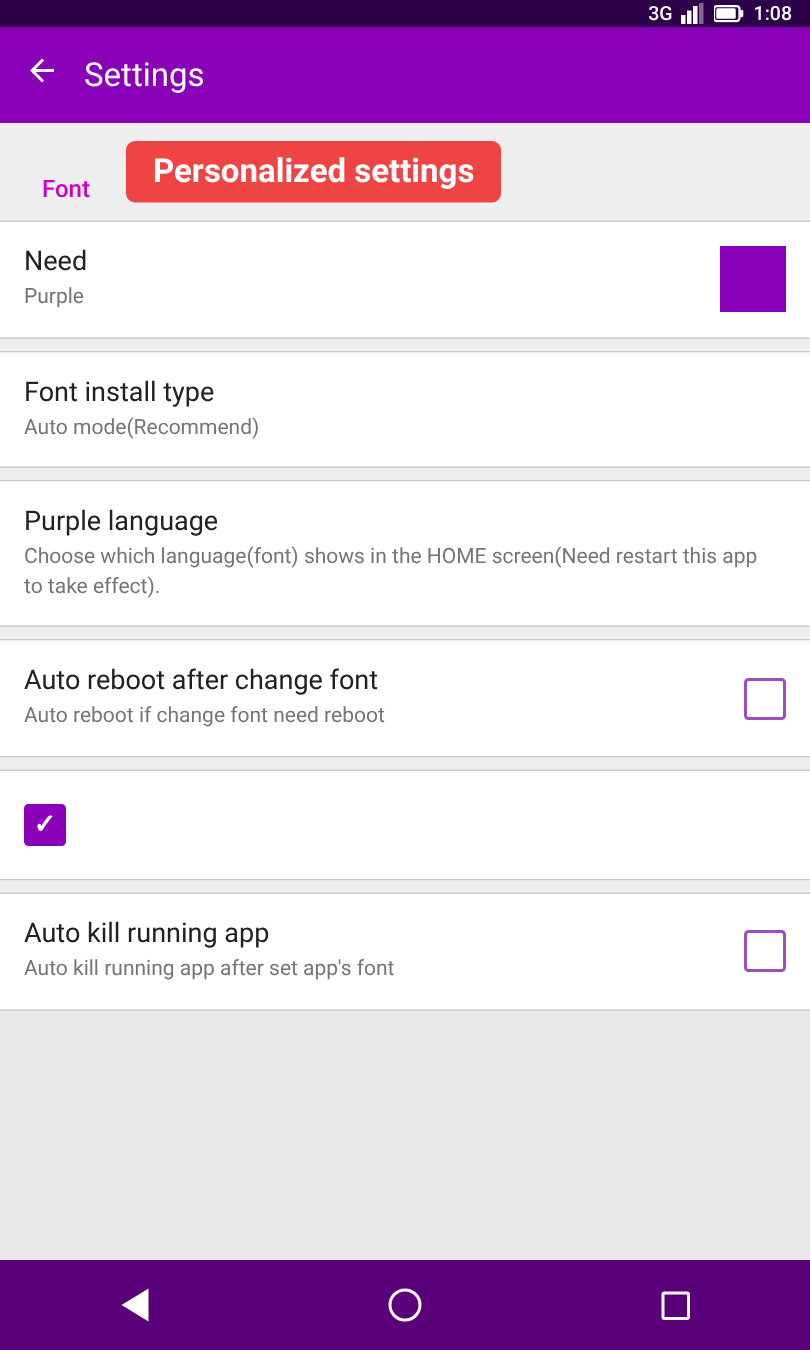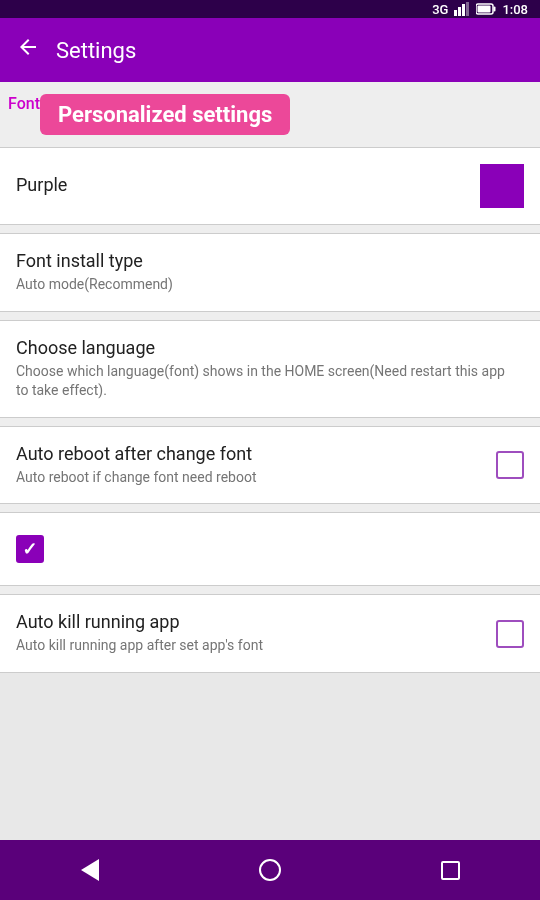--- a/index.html
+++ b/index.html
@@ -61,36 +61,37 @@
 
     
     .content {
       background: #eeeeee;
       width: 100%;
     }
 
     
     .section-header {
       display: flex;
-      align-items: flex-start;
-      padding: 12px 8px;
-      gap: 0;
+      align-items: flex-end;
+      padding: 12px 28px;
+      gap: 12px;
       background: #eeeeee;
     }
 
     .section-label {
       color: #cc00cc;
       font-size: 16px;
       font-weight: 500;
     }
 
     .section-title-bubble {
-      background: #ec4899;
+      background: #ef4444;
       border-radius: 6px;
       padding: 8px 18px;
+      margin-left: 12px;
     }
 
     .section-title-text {
       color: white;
       font-size: 22px;
       font-weight: 700;
     }
 
     
     .divider {
@@ -247,21 +248,22 @@
     <span class="section-label">Font</span>
     <div class="section-title-bubble">
       <span class="section-title-text">Personalized settings</span>
     </div>
   </div>
 
   <div class="divider"></div>
 
   <div class="setting-row">
     <div class="setting-row-content">
-      <div class="setting-title">Purple</div>
+      <div class="setting-title">Need</div>
+      <div class="setting-subtitle">Purple</div>
     </div>
     <div class="color-swatch"></div>
   </div>
 
   <div class="divider"></div>
   <div class="bg-section"></div>
   <div class="divider"></div>
 
   <div class="setting-row">
     <div class="setting-row-content">
@@ -269,21 +271,21 @@
       <div class="setting-subtitle">Auto mode(Recommend)</div>
     </div>
   </div>
 
   <div class="divider"></div>
   <div class="bg-section"></div>
   <div class="divider"></div>
 
   <div class="setting-row">
     <div class="setting-row-content">
-      <div class="setting-title">Choose language</div>
+      <div class="setting-title">Purple language</div>
       <div class="setting-subtitle">Choose which language(font) shows in the HOME screen(Need restart this app to take effect).</div>
     </div>
   </div>
 
   <div class="divider"></div>
   <div class="bg-section"></div>
   <div class="divider"></div>
 
   <div class="setting-row">
     <div class="setting-row-content">

